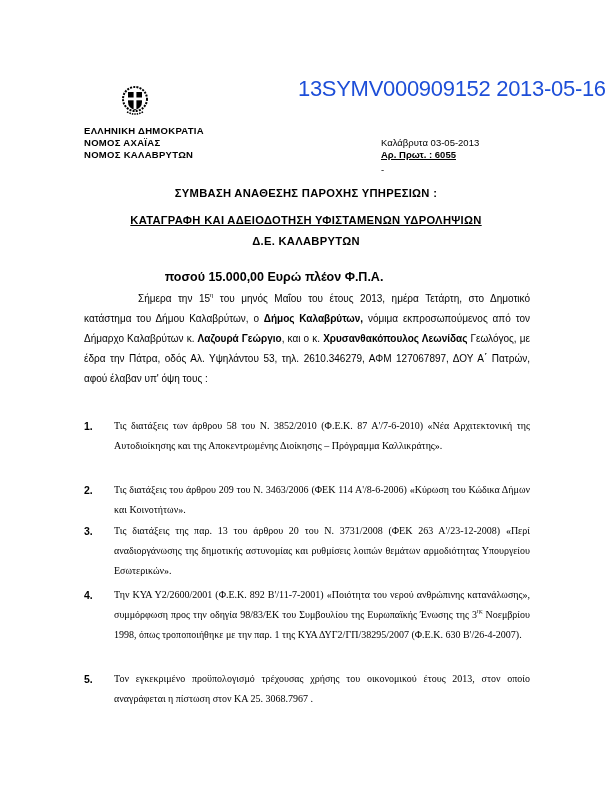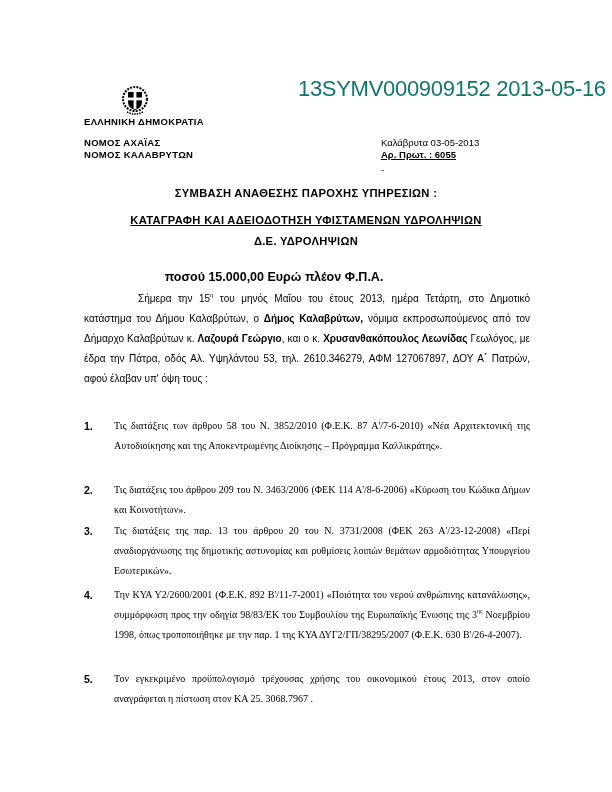--- a/index.html
+++ b/index.html
@@ -1,18 +1,18 @@
 <!DOCTYPE html>
 <html><head>
 <meta charset="utf-8">
 <style>
   html, body { margin:0; padding:0; background:#fff; }
   body { width:612px; height:792px; position:relative; overflow:hidden; font-family:"Liberation Sans", sans-serif; color:#000; }
   .abs { position:absolute; }
-  #doc-id { left:298px; top:76px; font-size:22px; color:#0f766e; letter-spacing:-0.3px; white-space:nowrap; }
+  #doc-id { left:298px; top:76px; font-size:22px; color:#1d4ed8; letter-spacing:-0.3px; white-space:nowrap; }
   #emblem { left:121px; top:86px; width:28px; height:30px; }
   .hdr-left { left:84px; font-size:9.5px; font-weight:bold; letter-spacing:0.3px; white-space:nowrap; }
   .hdr-right { left:381px; font-size:9.5px; white-space:nowrap; }
   .bold-u { font-weight:bold; text-decoration:underline; }
   .title { left:0; width:612px; text-align:center; font-weight:bold; font-size:11.2px; letter-spacing:0.3px; white-space:nowrap; }
   .amount { left:0; width:548px; text-align:center; font-weight:bold; font-size:12.5px; white-space:nowrap; }
   .para { left:84px; width:446px; font-size:10px; line-height:20px; text-align:justify; }
   .para .ind { display:inline-block; width:54px; }
   .li { left:84px; width:446px; font-size:10px; line-height:20px; }
   .li .num { position:absolute; left:0; top:0; font-weight:bold; font-size:10.5px; }
@@ -26,31 +26,31 @@
 <div class="abs" id="doc-id">13SYMV000909152 2013-05-16</div>
 
 <svg class="abs" id="emblem" viewBox="0 0 28 30">
   <circle cx="14" cy="13" r="12" fill="none" stroke="#000" stroke-width="2" stroke-dasharray="2 1.2"></circle>
   <path d="M7 6 h14 v10 q0 6 -7 8 q-7 -2 -7 -8 z" fill="#000"></path>
   <rect x="12.6" y="6" width="2.8" height="17" fill="#fff"></rect>
   <rect x="7" y="11.5" width="14" height="2.8" fill="#fff"></rect>
   <path d="M6 26 q8 4 16 0" fill="none" stroke="#000" stroke-width="1.5" stroke-dasharray="1.5 1"></path>
 </svg>
 
-<div class="abs hdr-left" style="top:116px;">ΕΛΛΗΝΙΚΗ ΔΗΜΟΚΡΑΤΙΑ</div>
+<div class="abs hdr-left" style="top:125px;">ΕΛΛΗΝΙΚΗ ΔΗΜΟΚΡΑΤΙΑ</div>
 <div class="abs hdr-left" style="top:137px;">ΝΟΜΟΣ ΑΧΑΪΑΣ</div>
 <div class="abs hdr-left" style="top:149px;">ΝΟΜΟΣ ΚΑΛΑΒΡΥΤΩΝ</div>
 
 <div class="abs hdr-right" style="top:137px;">Καλάβρυτα  03-05-2013</div>
 <div class="abs hdr-right bold-u" style="top:149px;">Αρ. Πρωτ. :  6055</div>
 <div class="abs hdr-right" style="top:164px;">-</div>
 
 <div class="abs title" style="top:187px;">ΣΥΜΒΑΣΗ ΑΝΑΘΕΣΗΣ ΠΑΡΟΧΗΣ ΥΠΗΡΕΣΙΩΝ :</div>
 <div class="abs title" style="top:214px;text-decoration:underline;">ΚΑΤΑΓΡΑΦΗ ΚΑΙ ΑΔΕΙΟΔΟΤΗΣΗ ΥΦΙΣΤΑΜΕΝΩΝ ΥΔΡΟΛΗΨΙΩΝ</div>
-<div class="abs title" style="top:235px;">Δ.Ε. ΥΔΡΟΛΗΨΙΩΝ</div>
+<div class="abs title" style="top:235px;">Δ.Ε. ΚΑΛΑΒΡΥΤΩΝ</div>
 <div class="abs amount" style="top:270px;">ποσού  15.000,00  Ευρώ πλέον Φ.Π.Α.</div>
 
 <div class="abs para" style="top:289px;">
   <span class="ind"></span><span>Σήμερα την 15</span><sup>η</sup><span> του μηνός  Μαΐου του έτους 2013, ημέρα Τετάρτη, στο Δημοτικό κατάστημα του Δήμου Καλαβρύτων, ο </span><b>Δήμος Καλαβρύτων,</b><span> νόμιμα εκπροσωπούμενος από τον Δήμαρχο Καλαβρύτων κ.  </span><b>Λαζουρά Γεώργιο</b><span>, και ο κ. </span><b>Χρυσανθακόπουλος Λεωνίδας</b><span> Γεωλόγος, με έδρα την Πάτρα, οδός  Αλ. Υψηλάντου 53, τηλ. 2610.346279, ΑΦΜ 127067897, ΔΟΥ Α΄ Πατρών, αφού έλαβαν υπ' όψη τους :</span>
 </div>
 
 <div class="abs li" style="top:416px;">
   <span class="num">1.</span>
   <span class="txt">Τις διατάξεις των άρθρου 58 του Ν. 3852/2010 (Φ.Ε.Κ. 87 Α'/7-6-2010) «Νέα Αρχιτεκτονική της Αυτοδιοίκησης και της Αποκεντρωμένης Διοίκησης – Πρόγραμμα Καλλικράτης».</span>
 </div>

